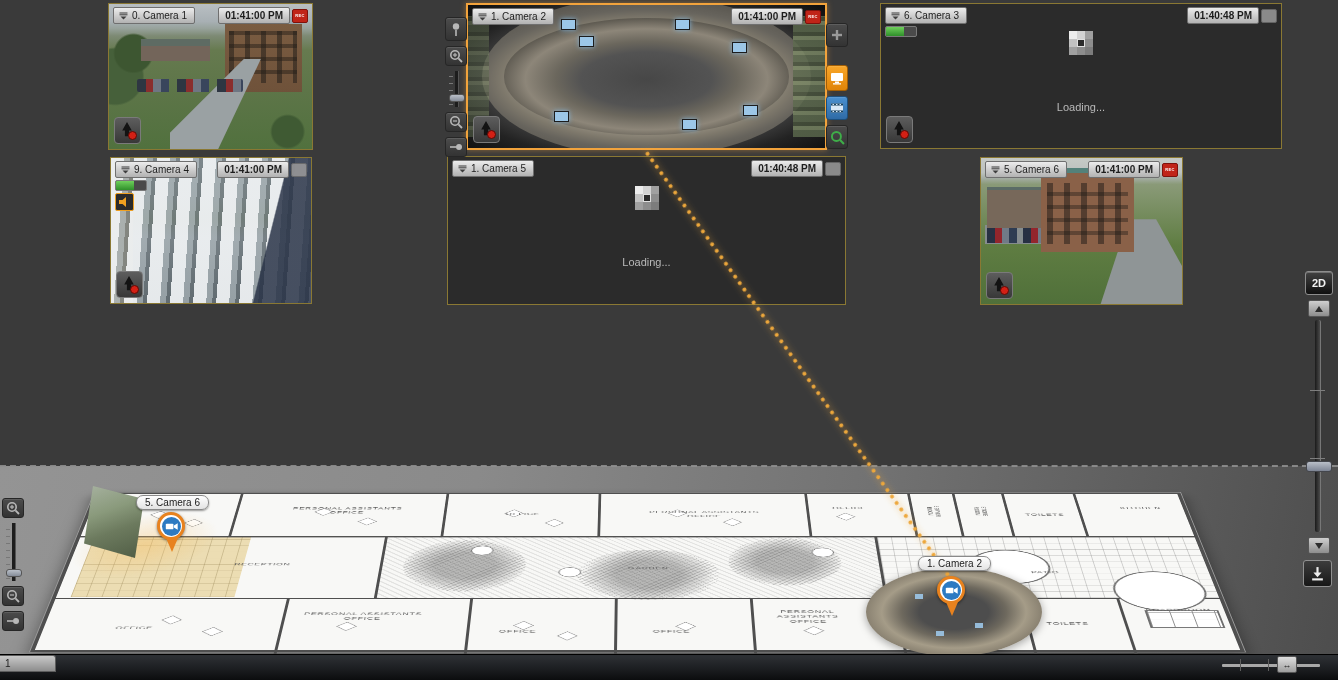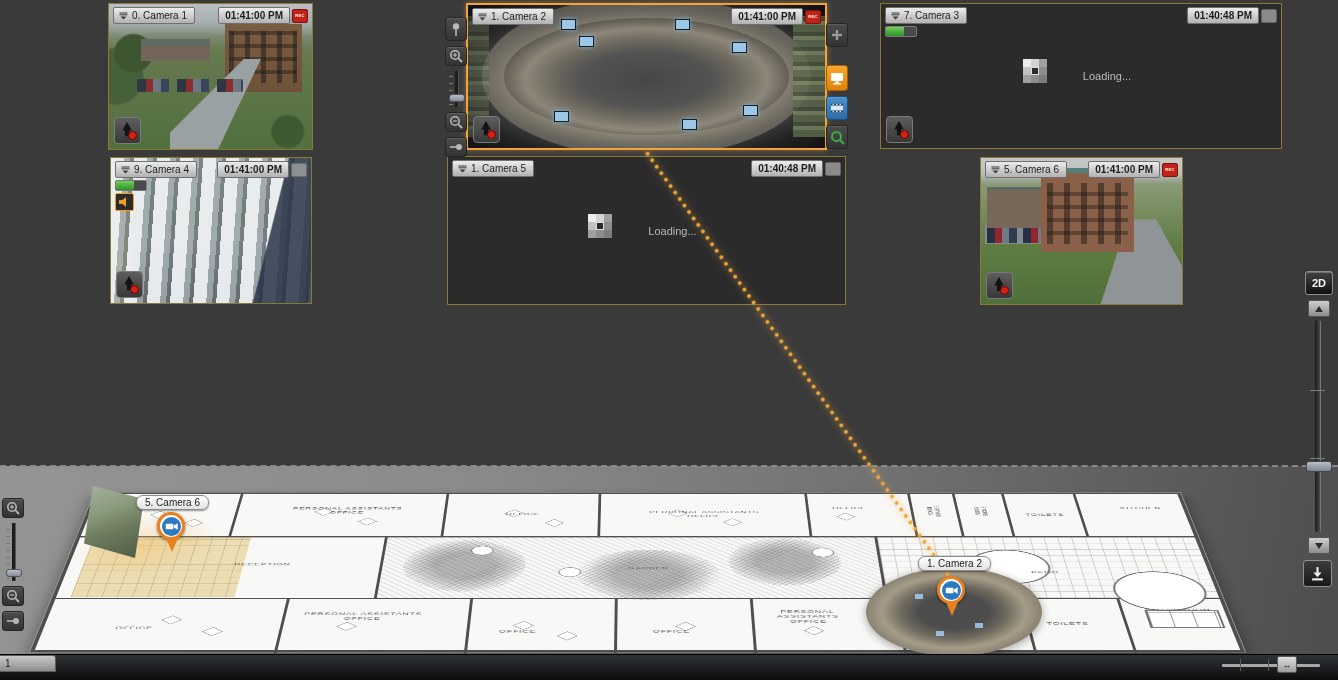--- a/index.html
+++ b/index.html
@@ -24,21 +24,21 @@
   .event-glyph{position:absolute;left:4px;top:3px;width:16px;height:17px;background:#131313;
     clip-path:polygon(50% 6%,80% 56%,63% 56%,63% 90%,37% 90%,37% 56%,20% 56%);}
   .event-dot{position:absolute;right:3px;bottom:3px;width:7px;height:7px;border-radius:50%;background:#d42015;border:1px solid #5c0a06;}
   .buffer-progress{position:absolute;left:4px;top:22px;width:30px;height:9px;border:1px solid #7a7a7a;border-radius:2px;
     background:#4a4a4a;z-index:4;overflow:hidden;}
   .buffer-progress span{display:block;width:60%;height:100%;background:linear-gradient(180deg,#6fd05c,#2f8f2a);}
   .audio-icon{position:absolute;left:4px;top:35px;width:17px;height:16px;border:1px solid #f0a020;border-radius:2px;
     background:#2b2b2b;z-index:4;}
   .audio-icon i{position:absolute;left:3px;top:3px;width:10px;height:10px;background:#f0a020;
     clip-path:polygon(0 30%,35% 30%,70% 0,70% 100%,35% 70%,0 70%);}
-  .loading-box{position:absolute;inset:0;display:flex;flex-direction:row;align-items:center;justify-content:center;background:#2b2b2b;gap:44px;}
+  .loading-box{position:absolute;inset:0;display:flex;flex-direction:column;align-items:center;justify-content:center;background:#2b2b2b;gap:44px;}
   .load-spinner{width:6px;height:6px;background:#2b2b2b;border:1px solid #e0e0e0;margin-bottom:10px;
     box-shadow:-8px -8px #ececec,0 -8px #d3d3d3,8px -8px #a0a0a0,8px 0 #8d8d8d,8px 8px #7c7c7c,0 8px #8d8d8d,-8px 8px #a0a0a0,-8px 0 #c2c2c2;}
   .loading-text{color:#b9b9b9;font-size:11px;}
   
   .scene-campus{background:linear-gradient(180deg,#b9bfc3 0%,#a8b0b4 12%,#97a29b 17%,#7d8a74 22%,#667a4f 32%,#5d7548 60%,#51713e 100%);}
   .c1-trees{position:absolute;inset:0;background:
     radial-gradient(circle at 12% 34%,#3d5631 0 9%,rgba(0,0,0,0) 10%),
     radial-gradient(circle at 3% 50%,#46603a 0 13%,rgba(0,0,0,0) 14%),
     radial-gradient(circle at 88% 88%,#3f5a33 0 7%,rgba(0,0,0,0) 8%);}
   .c1-bldg2{position:absolute;left:16%;top:24%;width:34%;height:15%;background:linear-gradient(180deg,#5e6b63 0 30%,#73655a 30% 100%);}
@@ -452,21 +452,21 @@
     <div class="loading-box">
       <div class="load-spinner"></div>
       <div class="loading-text">Loading...</div>
     </div>
     <div class="tile-head">
       <div class="cam-chip">
         <svg width="9" height="8" viewBox="0 0 9 8">
             <path d="M0.5 1h8M0.5 2.8h8" stroke="#3d3d3d"></path>
             <path d="M1.5 4.5l3 3 3-3z" fill="#3d3d3d"></path>
           </svg>
-        <span>7. Camera 3</span>
+        <span>6. Camera 3</span>
       </div>
       <div class="time-wrap">
         <span class="time-chip">01:40:48 PM</span>
         <span class="idle-badge"></span>
       </div>
     </div>
     <div class="buffer-progress">
         <span></span>
       </div>
     <div class="event-icon">

